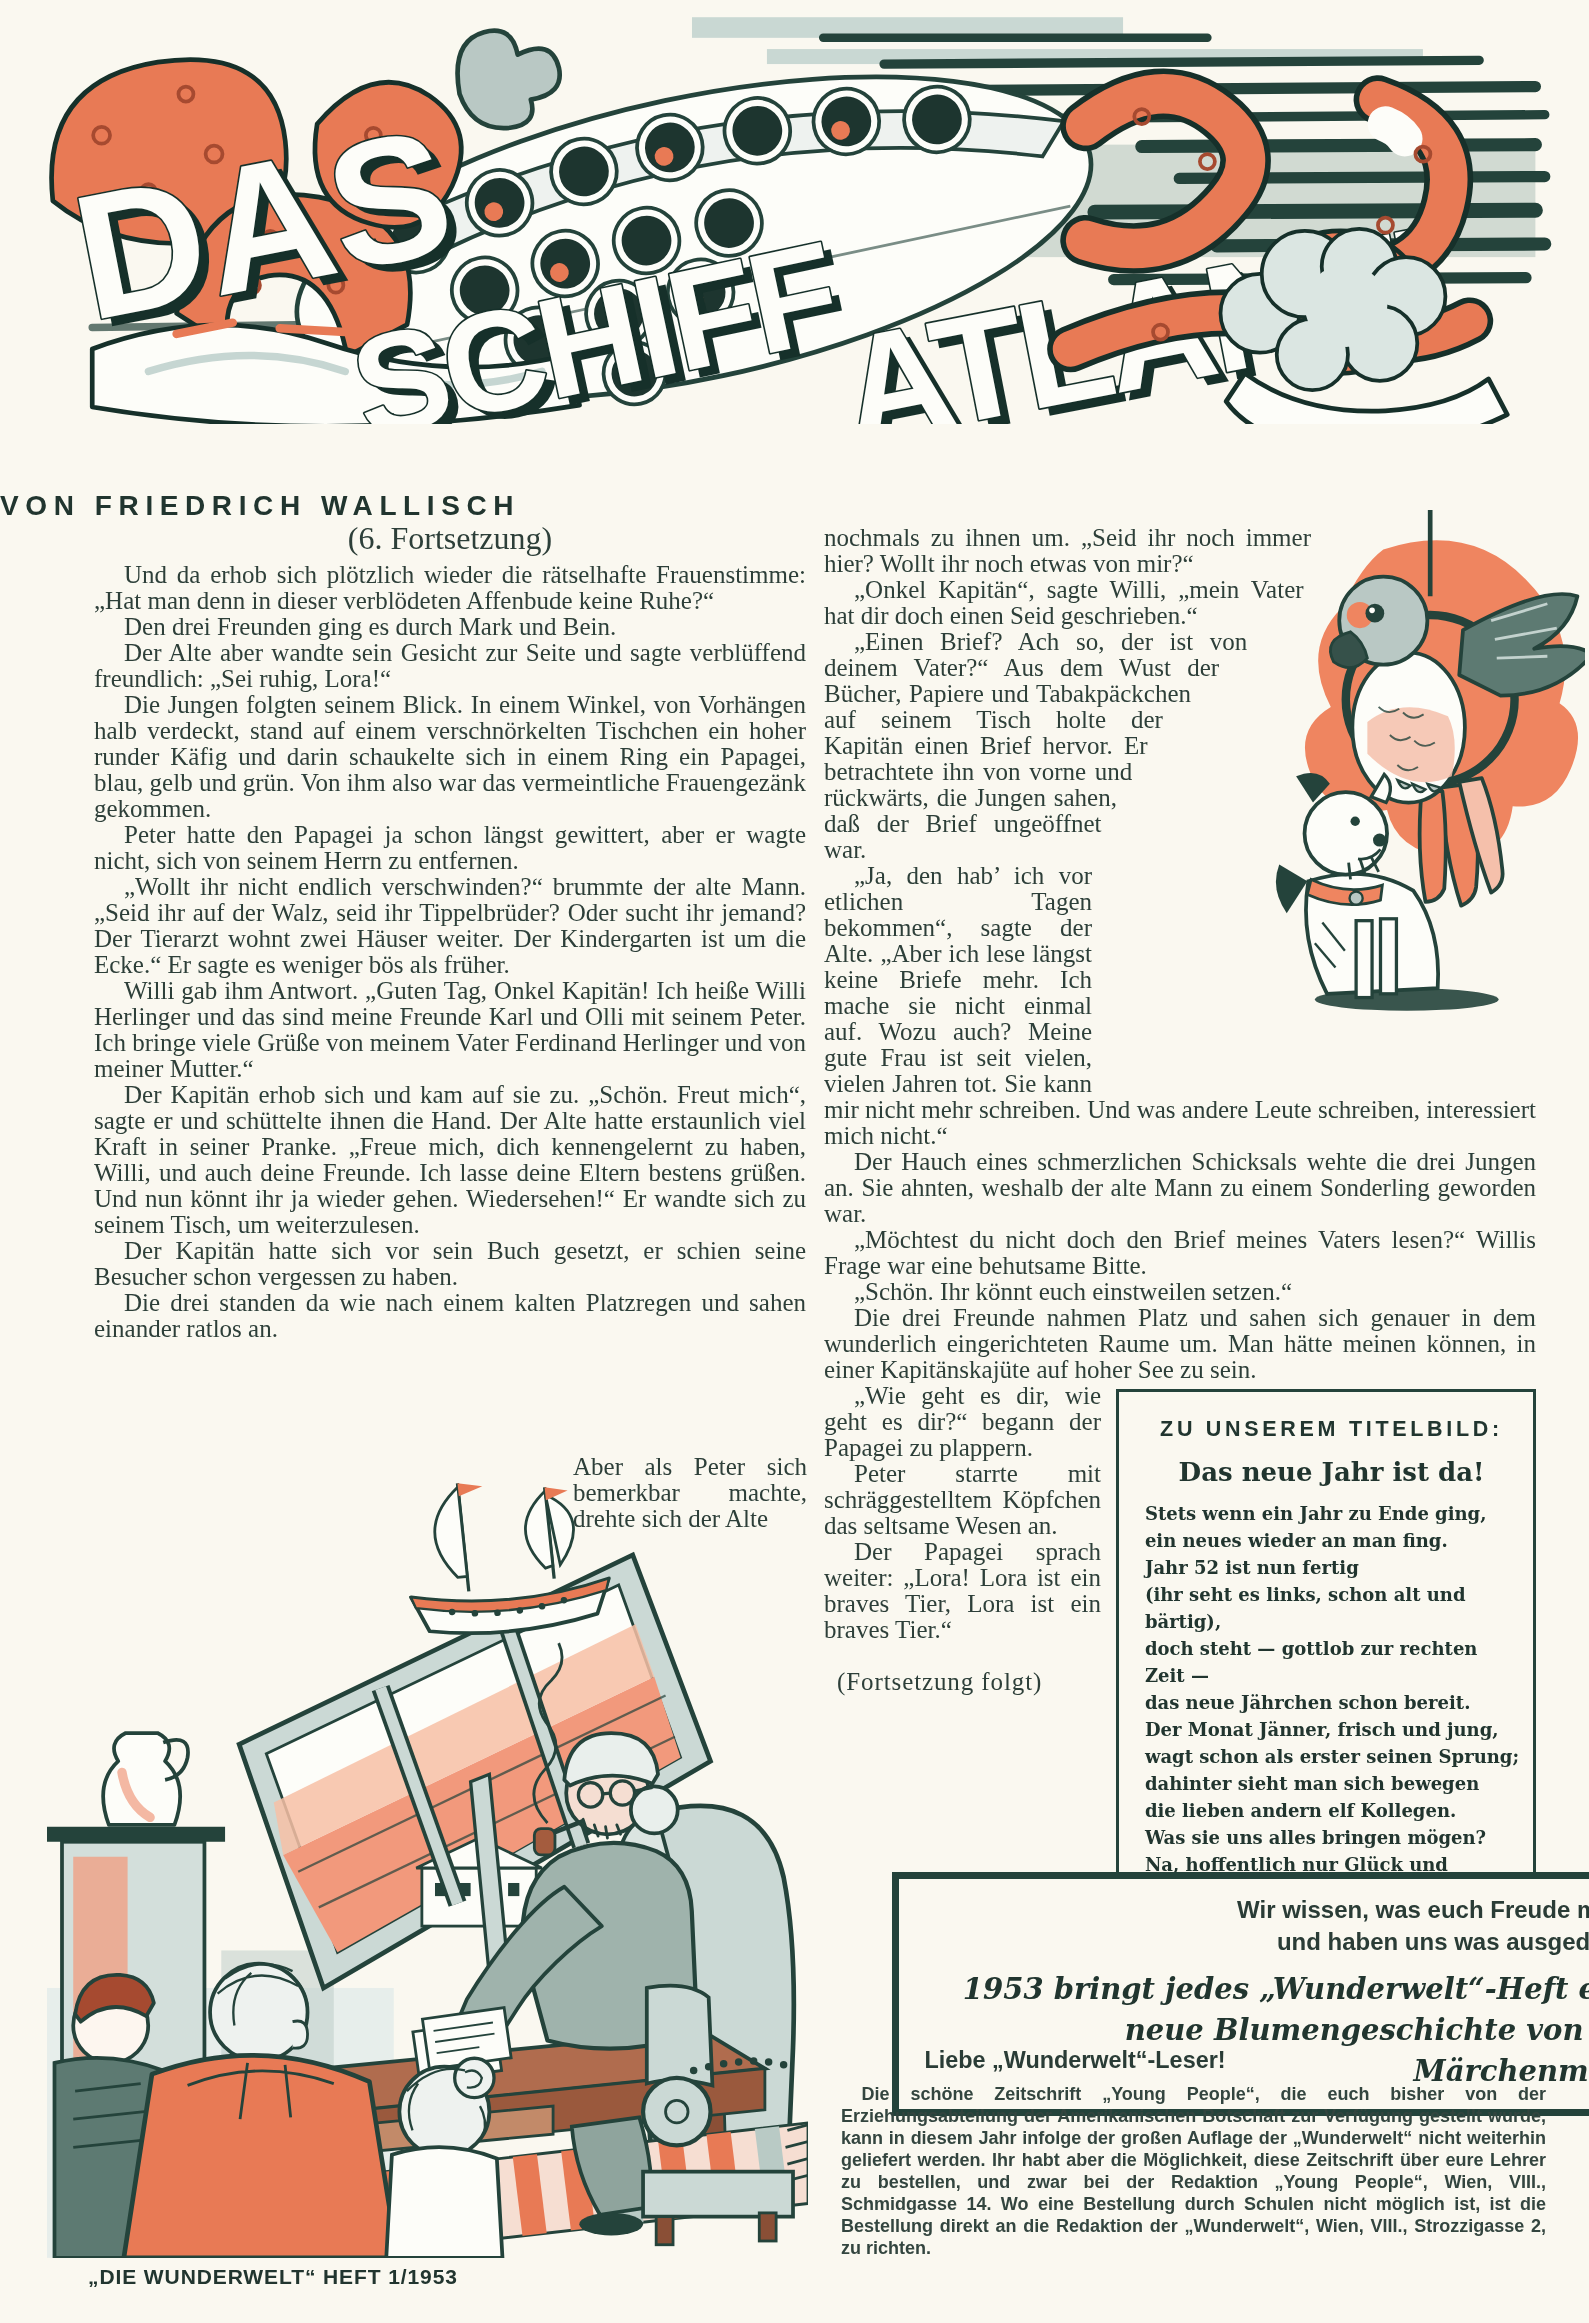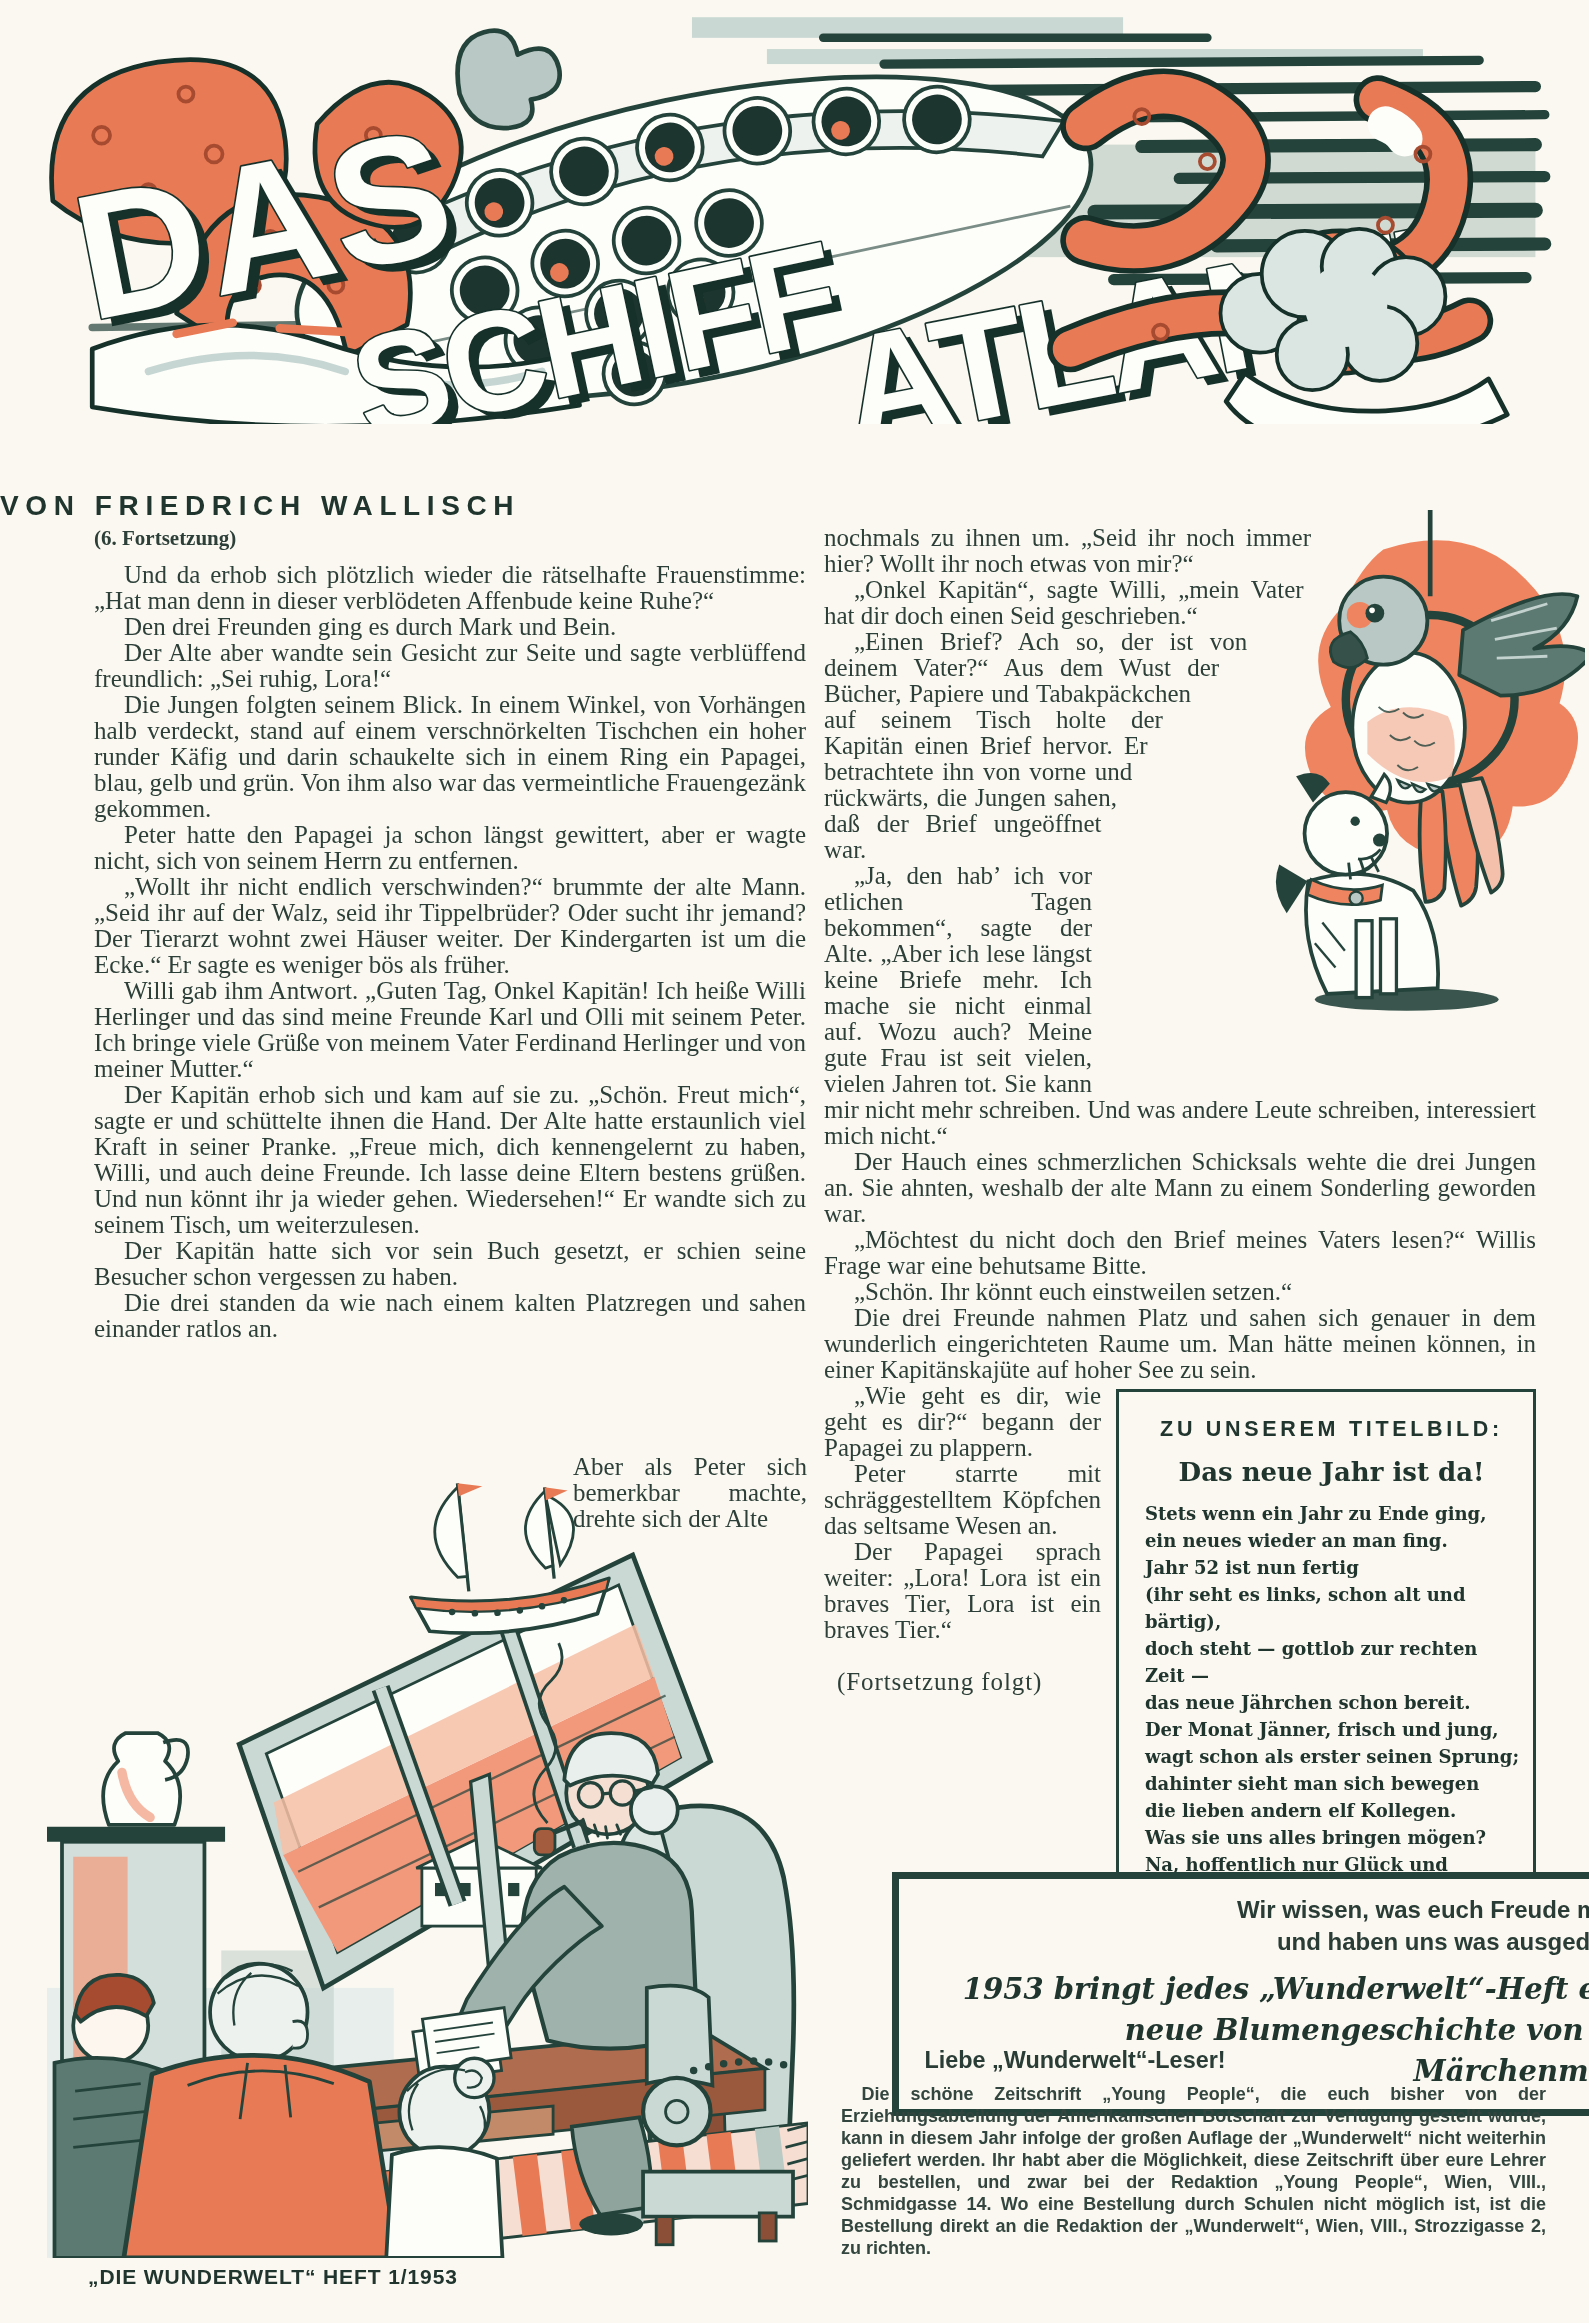--- a/index.html
+++ b/index.html
@@ -17,21 +17,21 @@
     position:absolute;left:0;top:450px;width:1188px;
     font-family:"Liberation Sans","DejaVu Sans",sans-serif;
     font-weight:900;font-size:28px;letter-spacing:6.6px;color:#21352f;margin-top:40px;
   }
   
   .col{position:absolute;top:525px;width:712px;font-size:25px;line-height:26px;text-align:justify;}
   .col-left{left:94px;}
   .col-right{left:824px;}
   .col p{margin:0;text-indent:30px;}
   .col p.noindent{text-indent:0;}
-  .section-label{text-align:left;font-size:21px;text-indent:0 !important;margin-bottom:11.2px !important;font-weight:bold;}
+  .section-label{text-align:center;font-size:32px;text-indent:0 !important;margin-bottom:11.2px !important;}
   .left-tail{
     position:absolute;left:573px;top:1454px;width:234px;
     font-size:25px;line-height:26px;text-align:justify;
   }
   .continuation{margin-top:26px !important;padding-left:13px;letter-spacing:0.9px;}
   
   .art-float{
     float:right;width:431px;height:562px;margin-left:13px;margin-top:-15px;
     shape-outside:polygon(50% 0%,100% 0%,100% 100%,0% 100%,0% 60%,16% 38%,48% 14%);
   }

